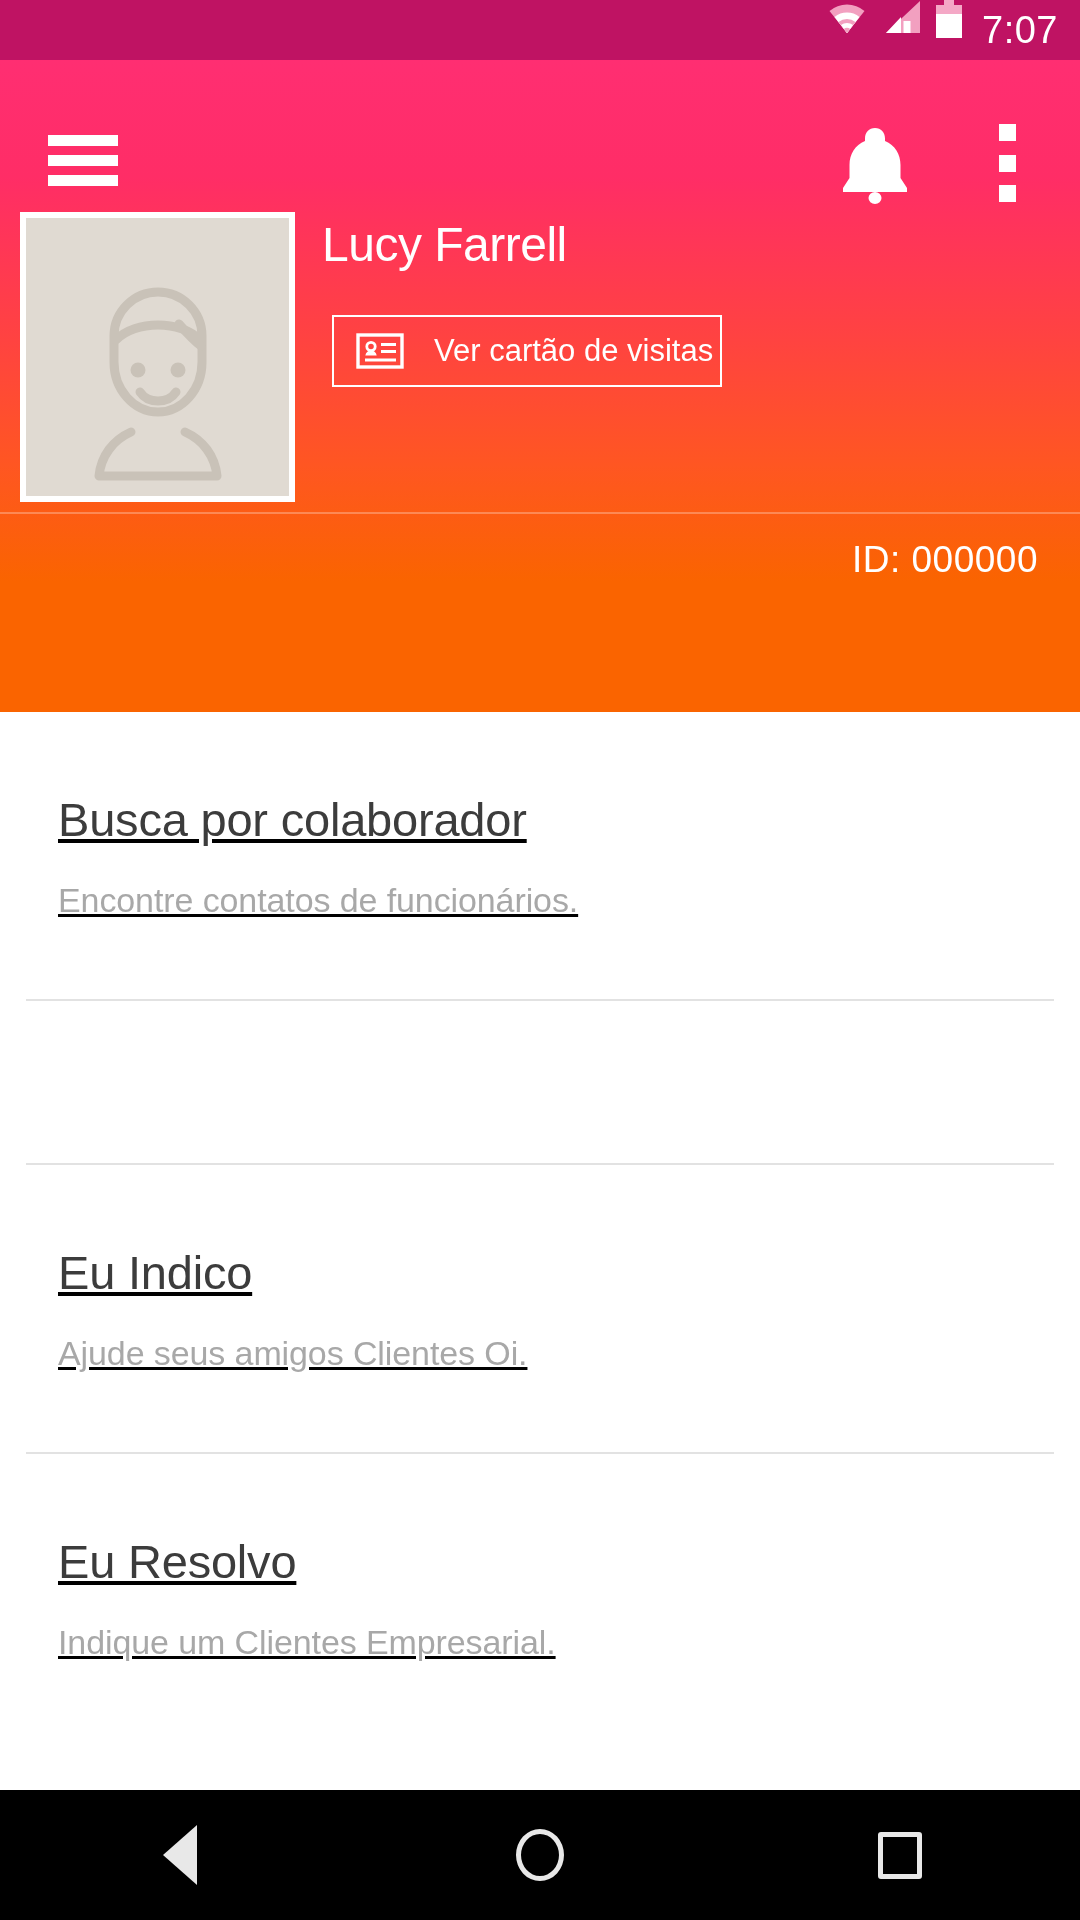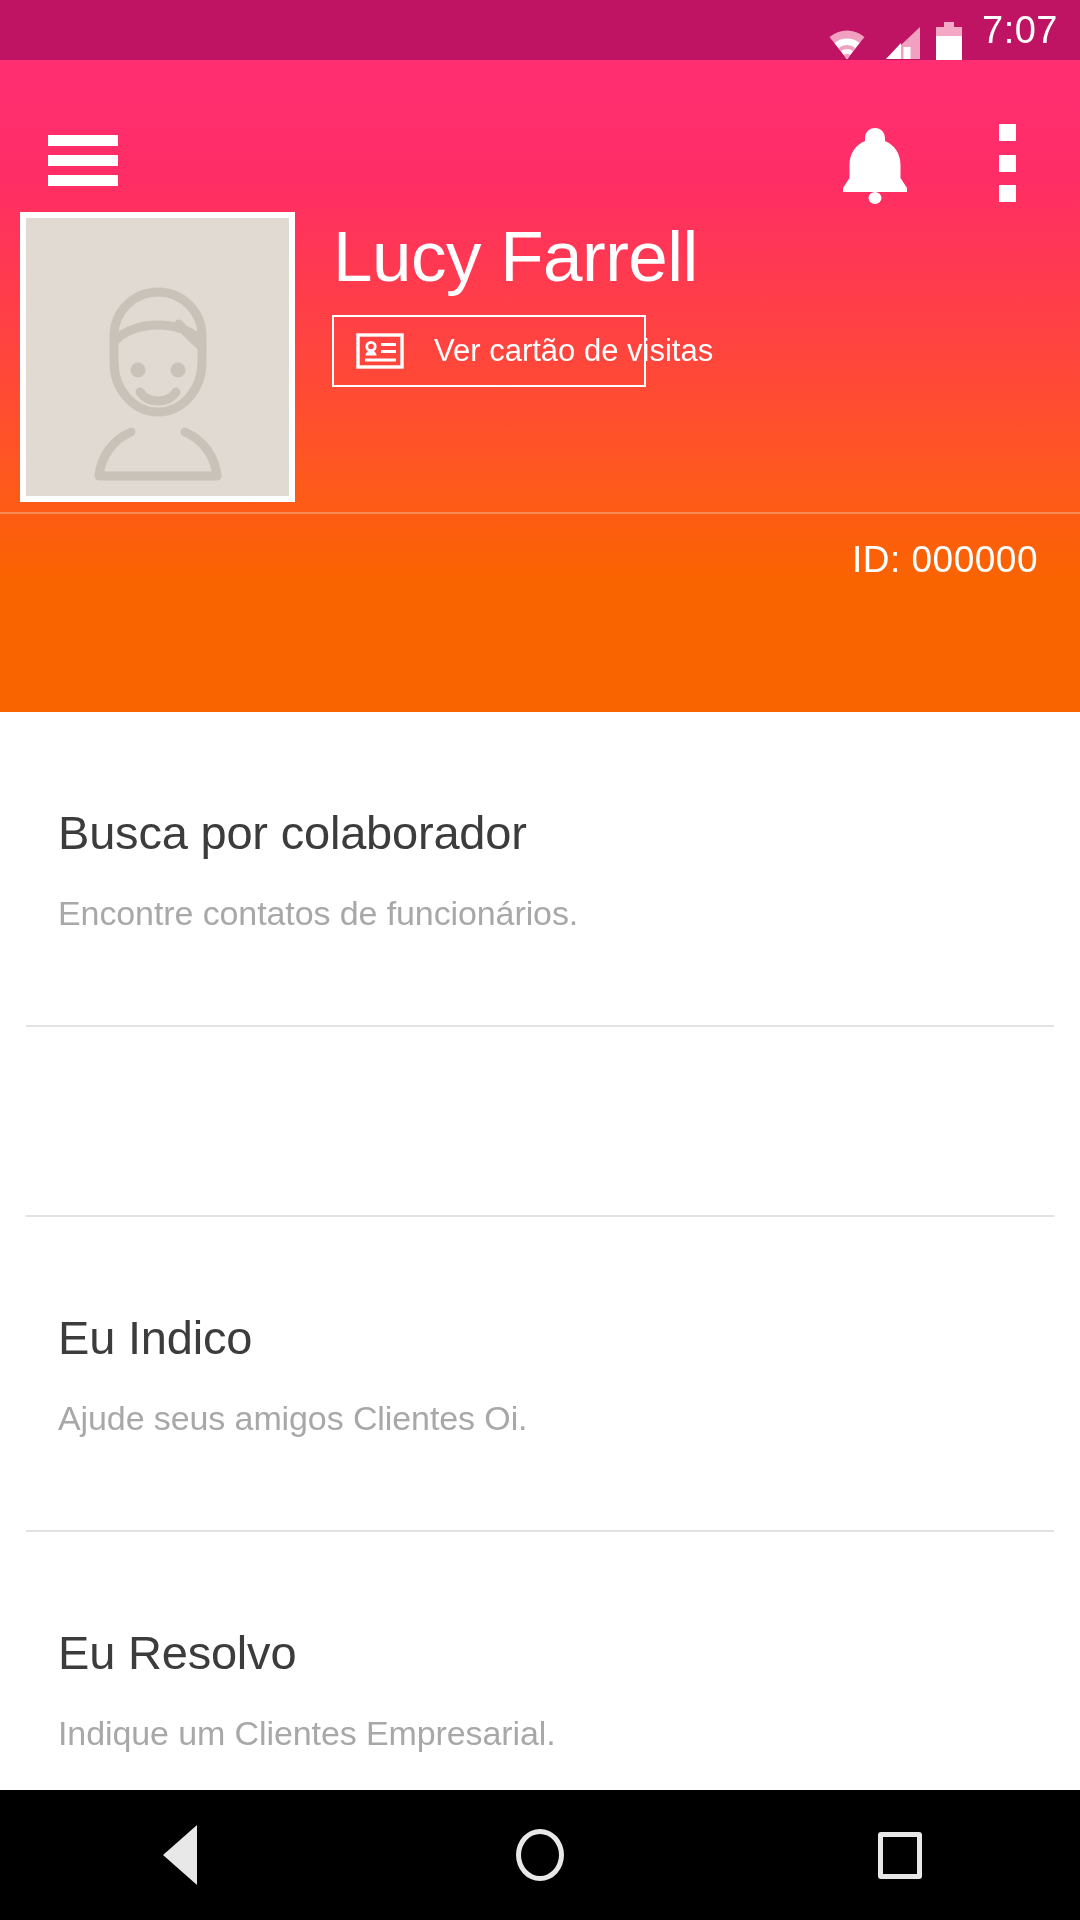--- a/index.html
+++ b/index.html
@@ -17,21 +17,21 @@
   }
 
   
   #status-bar {
     position:absolute; top:0; left:0;
     width:1080px; height:60px;
     background:#bf1363;
     display:flex; align-items:center; justify-content:flex-end;
     padding-right:22px;
   }
-  .sb-icons { display:flex; align-items:flex-end; gap:14px; }
+  .sb-icons { display:flex; align-items:flex-start; gap:14px; }
 
   .wifi-icon { position:relative; width:42px; height:34px; }
   .wifi-icon svg { display:block; }
 
   .signal-icon { position:relative; width:40px; height:34px; }
 
   .battery-icon { position:relative; width:26px; height:38px; }
   .battery-body {
     position:absolute; left:0; top:5px;
     width:26px; height:33px;
@@ -116,33 +116,33 @@
     position:relative;
     overflow:hidden;
   }
   #avatar-inner svg {
     position:absolute; left:50%; top:58%;
     transform:translate(-50%,-50%);
   }
 
   
   #user-name {
-    position:absolute; left:333px; top:160px;
+    position:absolute; left:322px; top:160px;
     color:#ffffff;
-    font-size:71px;
+    font-size:48px;
     font-weight:400;
     letter-spacing:-0.5px;
     line-height:1.05;
     white-space:nowrap;
   }
 
   
   #card-button {
     position:absolute; left:332px; top:255px;
-    width:314px; height:72px;
+    width:390px; height:72px;
     border:2px solid #ffffff;
     display:flex; align-items:center;
     cursor:pointer;
   }
   #card-icon {
     margin-left:22px; width:48px; height:36px;
     flex:none;
   }
   #card-button-label {
     color:#ffffff;
@@ -172,22 +172,23 @@
 
   
   #list {
     position:absolute; top:712px; left:0;
     width:1080px; height:1078px;
     background:#ffffff;
     overflow:hidden;
   }
   .list-item {
     position:relative;
-    padding:17px 58px;
-    cursor:pointer;
+    padding:4px 58px;
+    cursor:pointer;
+    text-decoration:underline;
   }
   .list-item .li-title {
     color:#3c3c3c;
     font-size:47px;
     font-weight:400;
     letter-spacing:-0.2px;
     line-height:1.1;
     white-space:nowrap;
   }
   .list-item .li-sub {

